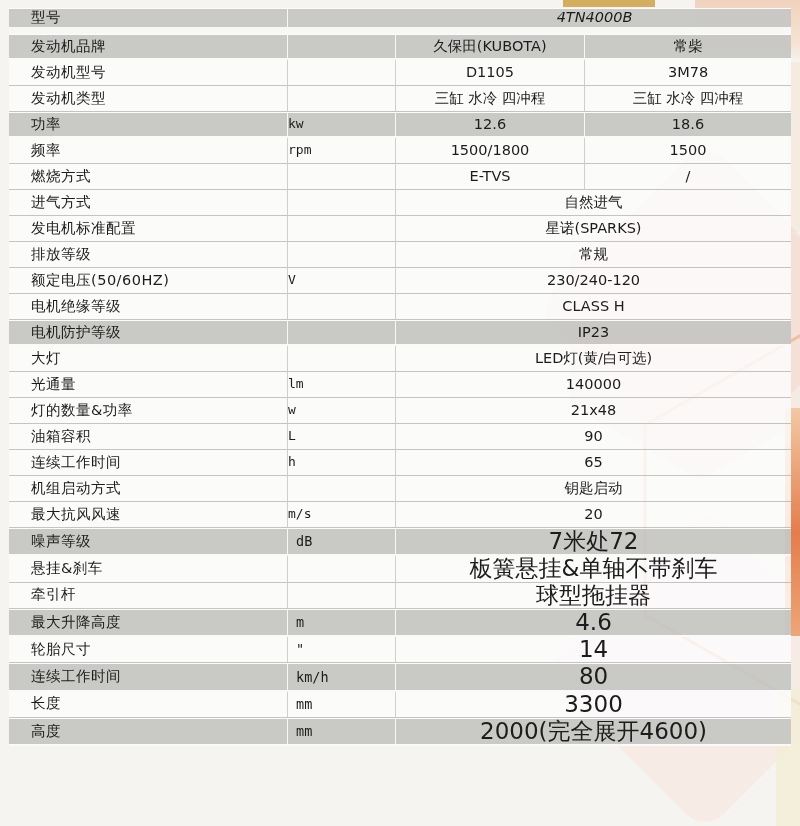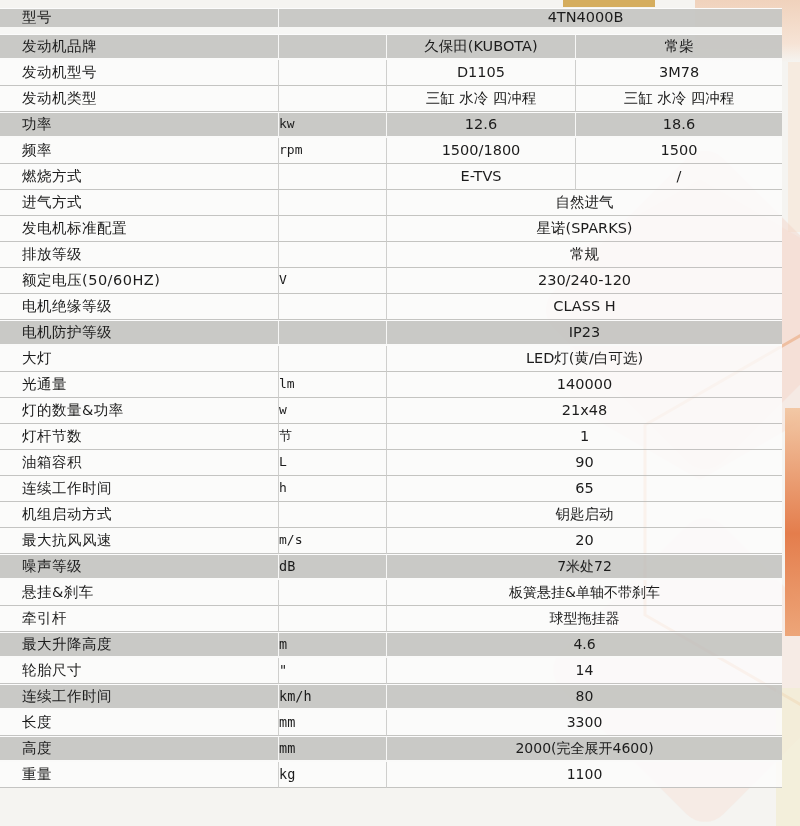--- a/index.html
+++ b/index.html
@@ -18,49 +18,49 @@
     opacity:.40;transform:rotate(45deg);border-radius:26px;}
   .d-pink-low{left:590px;top:555px;width:230px;height:230px;background:#f6dcd2;
     opacity:.38;transform:rotate(45deg);border-radius:26px;}
   .d-orange-edge{left:785px;top:408px;width:15px;height:228px;
     background:linear-gradient(180deg,#f2c49e 0%,#e2703a 55%,#ec9e6d 100%);opacity:.9;}
   .d-yellow-br{left:776px;top:688px;width:24px;height:138px;background:#f2edd6;opacity:.8;}
   .d-edge-faint{left:788px;top:62px;width:12px;height:170px;background:#f7e4d6;opacity:.6;}
   svg.hexline{position:absolute;left:0;top:0;}
   
   table.spec{
-    position:absolute;left:0;top:8px;width:782px;
+    position:absolute;left:9px;top:8px;width:782px;
     border-collapse:separate;border-spacing:0;table-layout:fixed;
   }
   col.w-label{width:278px;} col.w-unit{width:108px;}
   col.w-v1{width:189px;}   col.w-v2{width:207px;}
   td{
     height:26px;box-sizing:border-box;padding:0;
     font-size:14.5px;line-height:1.1;
     background:rgba(252,252,251,0.86);
     border-bottom:1px solid rgba(178,178,175,0.75);
     white-space:nowrap;overflow:hidden;
   }
   td.c-label{text-align:left;padding-left:22px;letter-spacing:.5px;}
   td.c-unit{
     text-align:left;font-size:13px;
     font-family:"DejaVu Sans Mono","Liberation Mono",monospace;
   }
   td.c-val{text-align:center;}
   td.c-unit,td.c-val{border-left:1px solid rgba(178,178,175,0.6);}
-  td.span-all{border-left:none;padding-left:110px;}
+  td.span-all{border-left:none;padding-left:110px;font-style:italic;}
   tr.gray td{
     background:rgba(199,199,196,0.96);
     border-top:1px solid rgba(255,255,255,0.95);
     border-bottom:2px solid rgba(253,253,252,0.95);
   }
   tr.gray td.c-unit,tr.gray td.c-val{border-left:1px solid rgba(255,255,255,0.85);}
   tr.first td{border-bottom:7px solid rgba(250,250,248,0.95);}
-  tr.lg td.c-val{font-size:14px;}
-  tr.lg td.c-unit{font-size:13.5px;}
+  tr.lg td.c-val{font-size:23px;}
+  tr.lg td.c-unit{font-size:13.5px;padding-left:8px;}
 </style>
 </head>
 <body>
 
 <div class="decor d-peach-tr"></div>
 <div class="decor d-gold"></div>
 <div class="decor d-edge-faint"></div>
 <div class="decor d-salmon-soft"></div>
 <div class="decor d-pink-low"></div>
 <svg class="hexline" width="800" height="826" viewBox="0 0 800 826">
@@ -157,25 +157,20 @@
         <td class="c-label">光通量</td>
         <td class="c-unit">lm</td>
         <td class="c-val" colspan="2">140000</td>
       </tr>
       <tr>
         <td class="c-label">灯的数量&amp;功率</td>
         <td class="c-unit">w</td>
         <td class="c-val" colspan="2">21x48</td>
       </tr>
       <tr>
-        <td class="c-label">灯杆节数</td>
-        <td class="c-unit">节</td>
-        <td class="c-val" colspan="2">1</td>
-      </tr>
-      <tr>
         <td class="c-label">油箱容积</td>
         <td class="c-unit">L</td>
         <td class="c-val" colspan="2">90</td>
       </tr>
       <tr>
         <td class="c-label">连续工作时间</td>
         <td class="c-unit">h</td>
         <td class="c-val" colspan="2">65</td>
       </tr>
       <tr>
@@ -220,20 +215,15 @@
       </tr>
       <tr class="lg">
         <td class="c-label">长度</td>
         <td class="c-unit">mm</td>
         <td class="c-val" colspan="2">3300</td>
       </tr>
       <tr class="gray lg">
         <td class="c-label">高度</td>
         <td class="c-unit">mm</td>
         <td class="c-val" colspan="2">2000(完全展开4600)</td>
-      </tr>
-      <tr class="lg">
-        <td class="c-label">重量</td>
-        <td class="c-unit">kg</td>
-        <td class="c-val" colspan="2">1100</td>
       </tr>
     </tbody>
 </table>
 
 </body></html>

